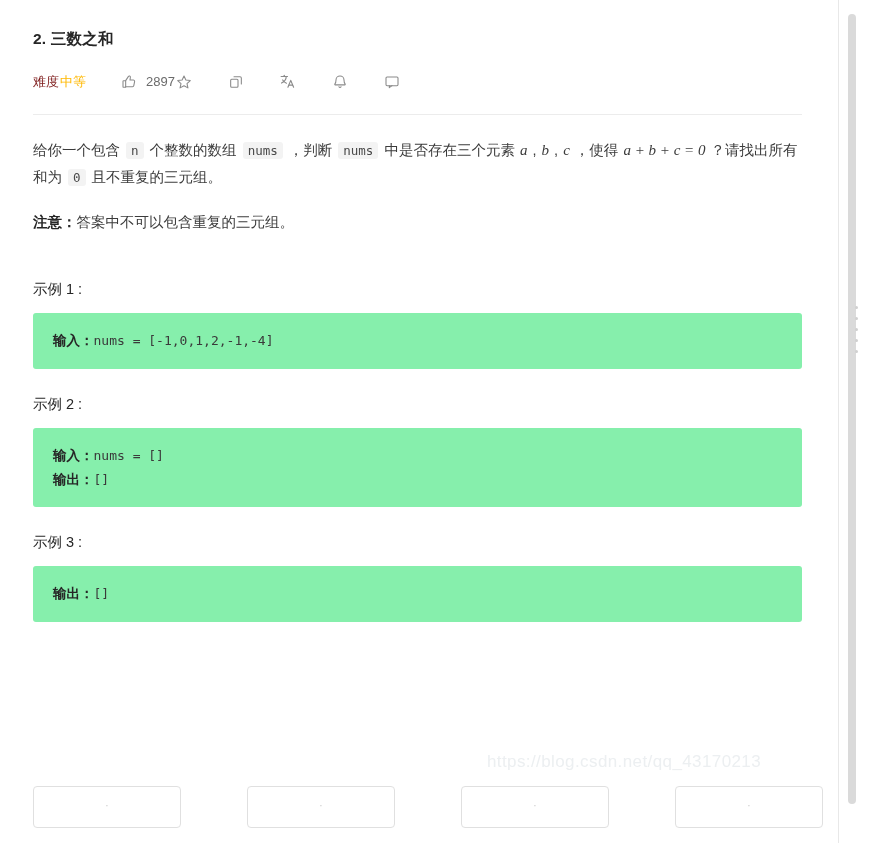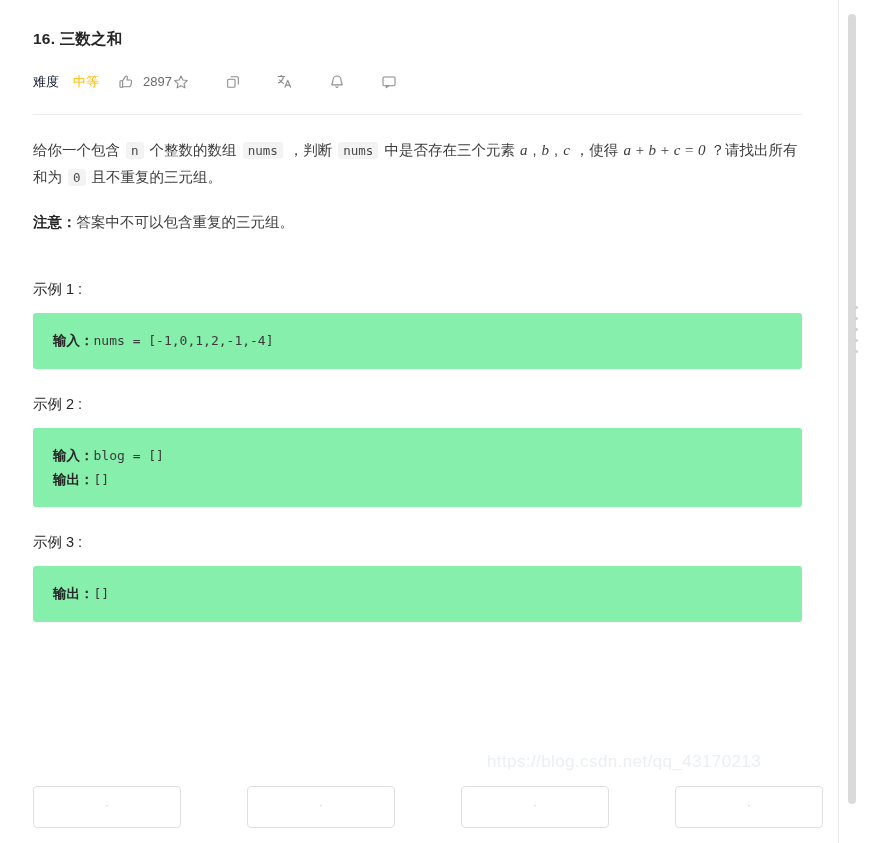--- a/index.html
+++ b/index.html
@@ -77,27 +77,27 @@
 
   
   .meta-row {
     display: flex;
     align-items: center;
     height: 24px;
     margin-bottom: 20px;
   }
   .meta-label {
     font-size: 13px;
-    color: #0f172a;
-    margin-right: 14px;
+    color: #7f1d1d;
+    margin-right: 1px;
   }
   .difficulty {
     font-size: 13px;
     color: #ffb800;
-    margin-right: 18px;
+    margin-right: 34px;
   }
   .meta-item {
     display: flex;
     align-items: center;
     color: #8a8a8a;
     font-size: 13px;
   }
   .meta-item .glyph {
     display: inline-flex;
     align-items: center;
@@ -232,21 +232,21 @@
     margin-bottom: 8px;
   }
 </style>
 </head>
 <body>
 
 <div class="page">
 
   <div class="content-panel">
 
-    <h1 class="title">16. 三数之和</h1>
+    <h1 class="title">2. 三数之和</h1>
 
     <div class="meta-row">
       <span class="meta-label">难度</span>
       <span class="difficulty">中等</span>
 
       <span class="meta-item">
         <span class="glyph">
           <svg width="16" height="16" viewBox="0 0 24 24" fill="none" stroke="currentColor" stroke-width="1.6" stroke-linecap="round" stroke-linejoin="round">
             <path d="M7 10v10H4a1 1 0 0 1-1-1v-8a1 1 0 0 1 1-1h3z"></path>
             <path d="M7 10l4.2-6.4a1.6 1.6 0 0 1 2.9 1.1L13.5 9h4.9a2 2 0 0 1 2 2.4l-1.2 6A2 2 0 0 1 17.2 19H7"></path>
@@ -319,21 +319,21 @@
     <h2 class="example-heading">示例 1 :</h2>
     <div class="code-block">
       <div class="code-line">
         <span class="lbl">输入：</span><span>nums = [-1,0,1,2,-1,-4]</span>
       </div>
     </div>
 
     <h2 class="example-heading second">示例 2 :</h2>
     <div class="code-block">
       <div class="code-line">
-        <span class="lbl">输入：</span><span>blog = []</span>
+        <span class="lbl">输入：</span><span>nums = []</span>
       </div>
       <div class="code-line">
         <span class="lbl">输出：</span><span>[]</span>
       </div>
     </div>
 
     <h2 class="example-heading second">示例 3 :</h2>
     <div class="code-block">
       <div class="code-line">
         <span class="lbl">输出：</span><span>[]</span>

